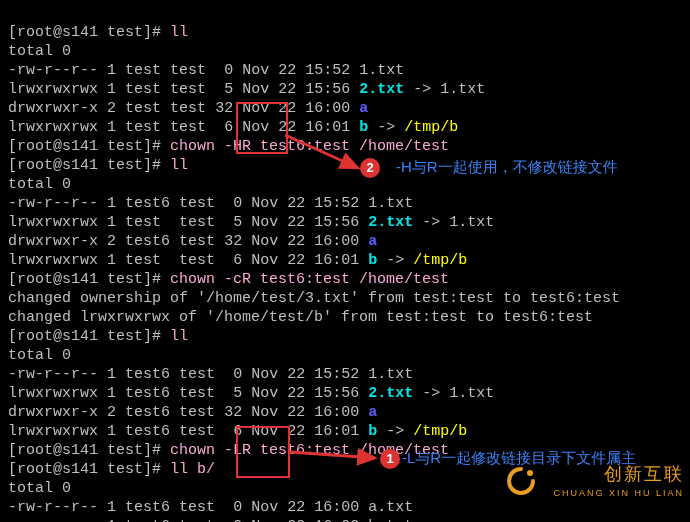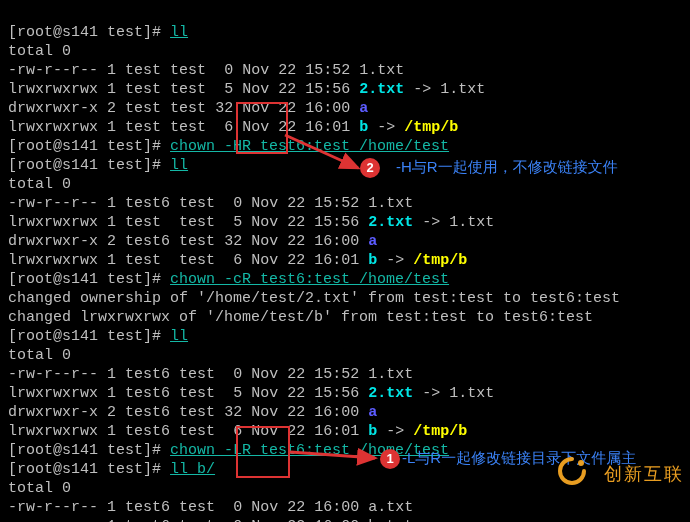--- a/index.html
+++ b/index.html
@@ -15,22 +15,22 @@
     overflow: hidden;
     position: relative;
   }
   .terminal {
     padding: 4px 8px;
     white-space: pre;
   }
   .line { white-space: pre; }
   .cyan   { color: #00e5e5; font-weight: bold; text-align: center; }
   .blue   { color: #5c5cff; font-weight: bold; }
-  .yellow { color: #ffff00; font-weight: bold; }
-  .white  { color: #14b8a6; text-decoration: underline; }
+  .yellow { color: #ffff00; font-weight: normal; }
+  .white  { color: #f9a8d4; }
 
   .redbox {
     border: 2px solid #d33;
     position: absolute;
     pointer-events: none;
   }
   .box1 { left: 236px; top: 102px; width: 48px; height: 48px; }
   .box2 { left: 236px; top: 426px; width: 50px; height: 48px; }
 
   .badge {
@@ -54,21 +54,21 @@
   .ann2 { left: 396px; top: 158px; }
   .ann1 { left: 402px; top: 449px; }
 
   .arrow {
     position: absolute;
     pointer-events: none;
   }
   .watermark {
     position: absolute;
     right: 6px;
-    bottom: 28px;
+    bottom: 18px;
     text-align: right;
     pointer-events: none;
     opacity: 0.95;
   }
   .wm-logo {
     display: inline-block;
     vertical-align: middle;
   }
   .wm-text {
     display: inline-block;
@@ -91,21 +91,21 @@
 <span class="line"><span>drwxrwxr-x</span> <span>2</span> <span>test</span> <span>test</span> <span>32</span> <span>Nov 22 16:00</span> <span class="blue">a</span></span>
 <span class="line"><span>lrwxrwxrwx</span> <span>1</span> <span>test</span> <span>test</span> <span> 6</span> <span>Nov 22 16:01</span> <span class="cyan">b</span> -&gt; <span class="yellow">/tmp/b</span></span>
 <span class="line"><span>[root@s141 test]# </span><span class="white">chown -HR test6:test /home/test</span></span>
 <span class="line"><span>[root@s141 test]# </span><span class="white">ll</span></span>
 <span class="line">total 0</span>
 <span class="line"><span>-rw-r--r--</span> <span>1</span> <span>test6</span> <span>test</span> <span> 0</span> <span>Nov 22 15:52</span> <span>1.txt</span></span>
 <span class="line"><span>lrwxrwxrwx</span> <span>1</span> <span>test </span> <span>test</span> <span> 5</span> <span>Nov 22 15:56</span> <span class="cyan">2.txt</span> -&gt; <span>1.txt</span></span>
 <span class="line"><span>drwxrwxr-x</span> <span>2</span> <span>test6</span> <span>test</span> <span>32</span> <span>Nov 22 16:00</span> <span class="blue">a</span></span>
 <span class="line"><span>lrwxrwxrwx</span> <span>1</span> <span>test </span> <span>test</span> <span> 6</span> <span>Nov 22 16:01</span> <span class="cyan">b</span> -&gt; <span class="yellow">/tmp/b</span></span>
 <span class="line"><span>[root@s141 test]# </span><span class="white">chown -cR test6:test /home/test</span></span>
-<span class="line">changed ownership of '/home/test/2.txt' from test:test to test6:test</span>
+<span class="line">changed ownership of '/home/test/3.txt' from test:test to test6:test</span>
 <span class="line">changed lrwxrwxrwx of '/home/test/b' from test:test to test6:test</span>
 <span class="line"><span>[root@s141 test]# </span><span class="white">ll</span></span>
 <span class="line">total 0</span>
 <span class="line"><span>-rw-r--r--</span> <span>1</span> <span>test6</span> <span>test</span> <span> 0</span> <span>Nov 22 15:52</span> <span>1.txt</span></span>
 <span class="line"><span>lrwxrwxrwx</span> <span>1</span> <span>test6</span> <span>test</span> <span> 5</span> <span>Nov 22 15:56</span> <span class="cyan">2.txt</span> -&gt; <span>1.txt</span></span>
 <span class="line"><span>drwxrwxr-x</span> <span>2</span> <span>test6</span> <span>test</span> <span>32</span> <span>Nov 22 16:00</span> <span class="blue">a</span></span>
 <span class="line"><span>lrwxrwxrwx</span> <span>1</span> <span>test6</span> <span>test</span> <span> 6</span> <span>Nov 22 16:01</span> <span class="cyan">b</span> -&gt; <span class="yellow">/tmp/b</span></span>
 <span class="line"><span>[root@s141 test]# </span><span class="white">chown -LR test6:test /home/test</span></span>
 <span class="line"><span>[root@s141 test]# </span><span class="white">ll b/</span></span>
 <span class="line">total 0</span>
@@ -140,14 +140,15 @@
 
 <div class="watermark">
   <span class="wm-logo">
     <svg width="34" height="34" viewBox="0 0 34 34">
       <path d="M17 5 A12 12 0 1 0 29 17" fill="none" stroke="#f5a623" stroke-width="4" stroke-linecap="round"></path>
       <circle cx="26" cy="9" r="3" fill="#f5a623"></circle>
     </svg>
   </span>
   <span class="wm-text">
     <span class="big">创新互联</span>
+    <span class="small">CHUANG XIN HU LIAN</span>
   </span>
 </div>
 
 </body></html>

